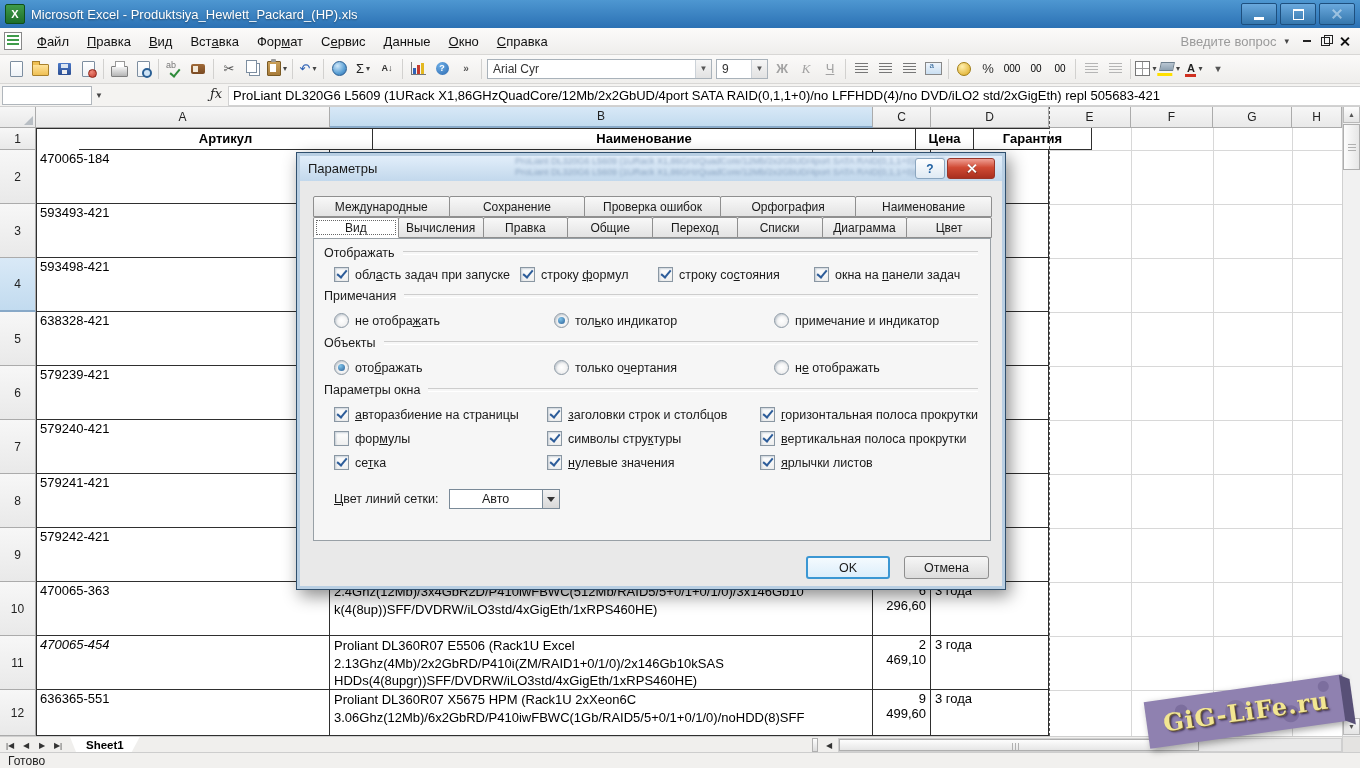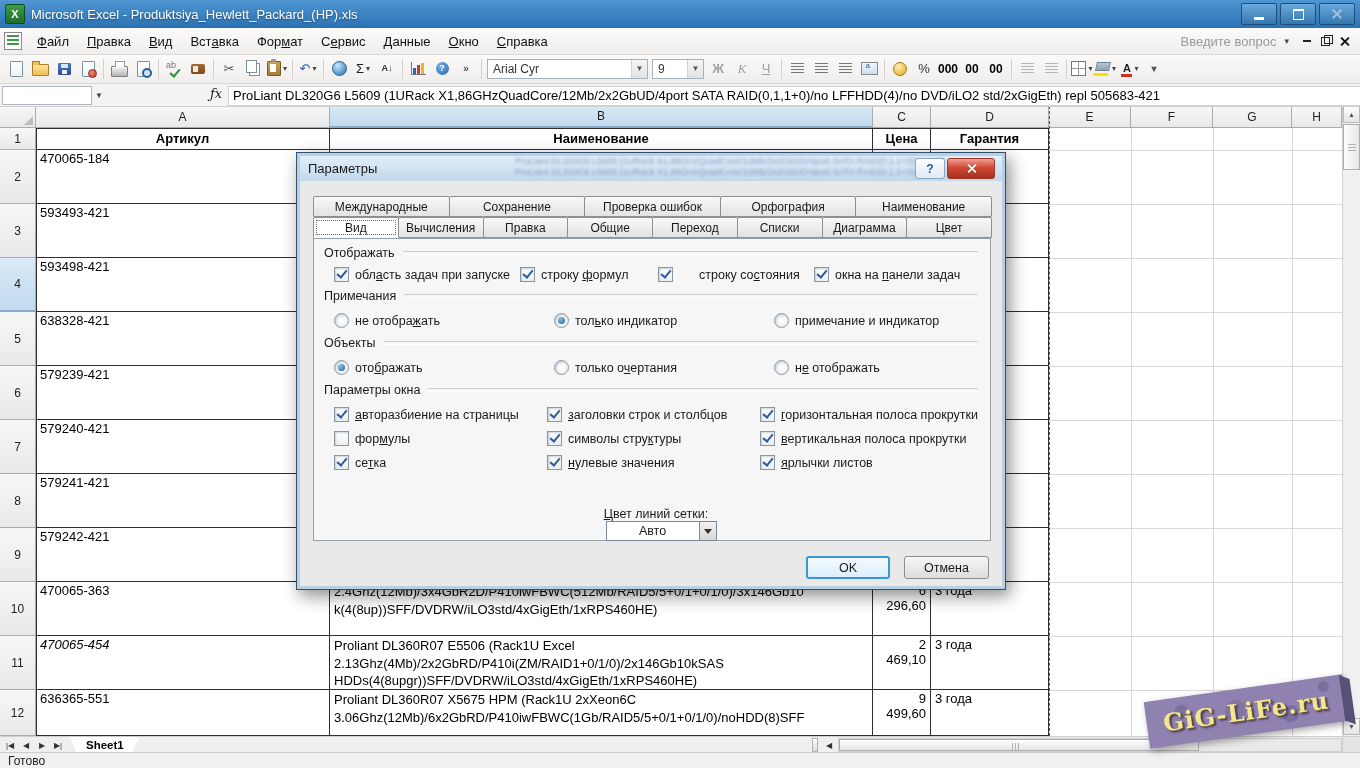--- a/index.html
+++ b/index.html
@@ -48,25 +48,25 @@
     display:flex;align-items:center;padding-left:4px;box-sizing:border-box;z-index:8;}
   .tb-btn{height:24px;min-width:22px;display:flex;align-items:center;justify-content:center;
     margin:0 1px;border-radius:2px;position:relative;}
   .dd{font-size:8px;color:#444;margin-left:2px;}
   .tb-sep{width:1px;height:20px;background:#d2d1cf;margin:0 3px;}
   .combo{height:20px;background:#fff;border:1px solid #a9b2ba;display:flex;align-items:center;
     font-size:12px;color:#333;padding-left:5px;margin:0 2px;box-sizing:border-box;}
   .combo .cdd{margin-left:auto;width:15px;text-align:center;color:#555;font-size:8px;
     border-left:1px solid #ccd2d8;background:linear-gradient(#f6f6f6,#e2e2e2);height:100%;
     display:flex;align-items:center;justify-content:center;}
-  #font-combo{width:161px;} #size-combo{width:52px;}
+  #font-combo{width:225px;} #size-combo{width:52px;}
   .ic{display:inline-flex;align-items:center;justify-content:center;font-size:13px;line-height:1;font-style:normal;}
   .dis{color:#a2a2a2;}
   .b{font-weight:bold;} .i{font-style:italic;font-family:"Liberation Serif",serif;} .u{text-decoration:underline;}
-  .t8{font-size:12px;font-weight:bold;letter-spacing:0;}
+  .t8{font-size:10px;font-weight:normal;letter-spacing:0;}
   .ic-page,.ic-perm,.ic-preview{width:11px;height:14px;background:linear-gradient(#fff,#eef2f6);
     border:1px solid #7d8ea0;border-radius:1px;position:relative;}
   .ic-perm::after{content:"";position:absolute;right:-3px;bottom:-2px;width:7px;height:7px;border-radius:50%;
     background:radial-gradient(circle at 35% 30%,#f08a7a,#c0392b);border:1px solid #8e2418;}
   .ic-preview::after{content:"";position:absolute;right:-3px;bottom:-2px;width:6px;height:6px;border-radius:50%;
     border:2px solid #2a5f94;background:#cfe4f6;}
   .ic-folder{width:15px;height:10px;background:linear-gradient(#ffe39a,#efc054);border:1px solid #a8802c;
     border-radius:1px;position:relative;margin-top:3px;}
   .ic-folder::before{content:"";position:absolute;left:-1px;top:-4px;width:6px;height:3px;background:#efc054;
     border:1px solid #a8802c;border-bottom:none;}
@@ -131,21 +131,21 @@
   
   #grid{position:absolute;left:0;top:106px;width:1342px;height:630px;background:#fff;overflow:hidden;}
   .colhdr,.rowhdr,.corner{position:absolute;box-sizing:border-box;background:linear-gradient(#f7f7f7,#e9e9e9);
     border-right:1px solid #ababab;border-bottom:1px solid #ababab;display:flex;align-items:center;
     justify-content:center;font-size:12px;color:#222;}
   .sel-hdr{background:linear-gradient(#d9e9f7,#c2dbef);border-bottom:2px solid #88a9c8;}
   .corner::after{content:"";position:absolute;right:2px;bottom:2px;border-left:9px solid transparent;
     border-bottom:9px solid #b8bec4;}
   .cell{position:absolute;box-sizing:border-box;font-size:13px;color:#000;overflow:hidden;background:#fff;}
   .tcell{border-right:1px solid #2f2f2f;border-bottom:1px solid #2f2f2f;padding:1px 4px;}
-  .thead{font-weight:bold;display:flex;align-items:center;justify-content:center;padding:0;}
+  .thead{font-weight:bold;display:flex;align-items:center;justify-content:center;padding:0;margin-left:43px;}
   .bline{line-height:17.5px;white-space:nowrap;}
   .pr{text-align:right;} 
   .gl{position:absolute;background:#d8d8d8;}
   #pagebreak{position:absolute;border-left:1px dashed #555;width:0;}
   #table-frame{position:absolute;border-left:1px solid #2f2f2f;border-top:1px solid #2f2f2f;pointer-events:none;}
 
   
   #vscroll{position:absolute;top:106px;left:1342px;width:18px;height:630px;background:#f1f1f1;
     border-left:1px solid #d0d0d0;box-sizing:border-box;}
   .sbtn{position:absolute;left:0;width:17px;height:17px;background:linear-gradient(#fdfdfd,#e4e4e4);
@@ -214,21 +214,21 @@
     box-shadow:inset 1px 1px 2px rgba(120,140,160,.4);margin-right:6px;position:relative;flex:0 0 13px;}
   .cb.on::after{content:"";position:absolute;left:2px;top:2px;width:8px;height:4px;
     border-left:2px solid #2d5d9a;border-bottom:2px solid #2d5d9a;transform:rotate(-50deg);}
   .rb{width:13px;height:13px;border:1px solid #8a97a3;border-radius:50%;
     background:radial-gradient(#fff,#e9e9e9);box-shadow:inset 1px 1px 2px rgba(120,140,160,.4);
     margin-right:6px;position:relative;flex:0 0 13px;}
   .rb.on::after{content:"";position:absolute;inset:3px;border-radius:50%;
     background:radial-gradient(circle at 35% 30%,#7fc4ea,#2a5e96);}
   .wincol{display:flex;flex-direction:column;}
   .wincol .opt{margin-bottom:9px;}
-  #gridline-row{display:flex;align-items:center;margin:28px 0 0 10px;flex-direction:column;}
+  #gridline-row{display:flex;align-items:center;margin:10px 0 0 10px;}
   #gridline-combo{display:flex;margin-left:10px;}
   #gridline-value{width:93px;height:20px;background:#fff;border:1px solid #7a8a98;border-right:none;
     display:flex;align-items:center;justify-content:center;font-size:12.5px;box-sizing:border-box;}
   #gridline-dd{width:18px;height:20px;border:1px solid #7a8a98;background:linear-gradient(#f2f2f2,#d8d8d8);
     display:flex;align-items:center;justify-content:center;box-sizing:border-box;}
   #gridline-dd::after{content:"";border-left:4px solid transparent;border-right:4px solid transparent;
     border-top:5px solid #333;}
   .dlg-btn{position:absolute;height:23px;display:flex;align-items:center;justify-content:center;
     font-size:12.5px;border-radius:3px;background:linear-gradient(#f6f6f6,#dcdcdc);border:1px solid #8e8e8e;
     box-sizing:border-box;}
@@ -600,21 +600,21 @@
       </div>
       <div class="opt-row" id="show-opts">
           <div class="opt" style="width: 186px;">
             <span class="cb on"></span>
             <span>обл<u>а</u>сть задач при запуске</span>
           </div>
           <div class="opt" style="width: 138px;">
             <span class="cb on"></span>
             <span>строку <u>ф</u>ормул</span>
           </div>
-          <div class="opt" style="width: 156px; gap: 20px;">
+          <div class="opt" style="width: 156px;">
             <span class="cb on"></span>
             <span>строку со<u>с</u>тояния</span>
           </div>
           <div class="opt">
             <span class="cb on"></span>
             <span>окна на <u>п</u>анели задач</span>
           </div>
         </div>
       <div class="legend-row" style="margin-top:6px">
         <span>Примечания</span>

